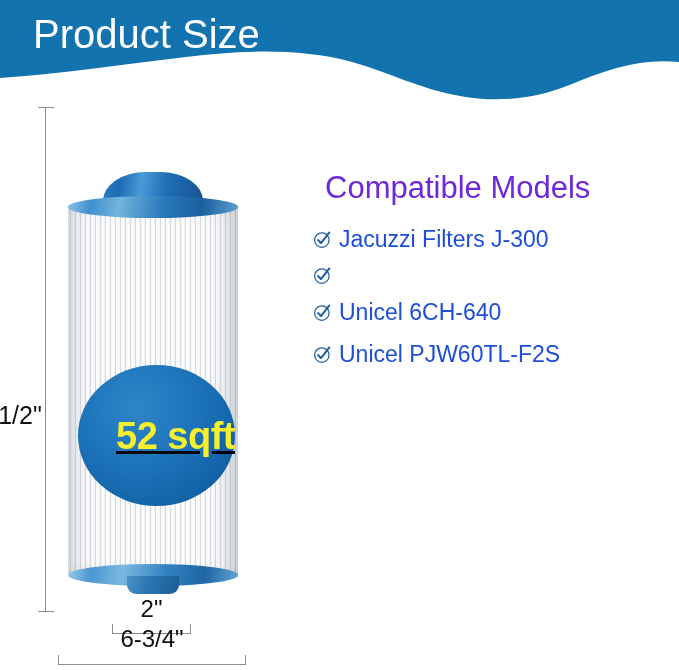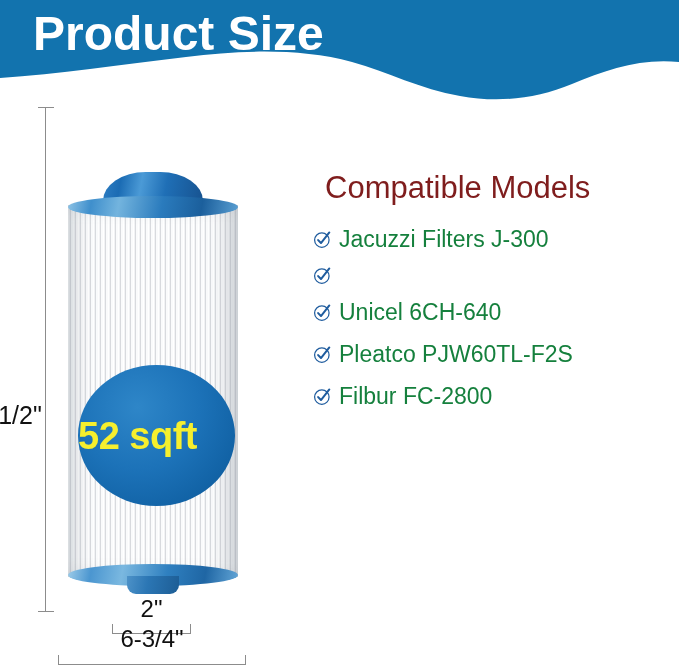--- a/index.html
+++ b/index.html
@@ -32,23 +32,23 @@
     position: absolute;
     left: 0;
     top: 0;
     display: block;
   }
   #header-title {
     position: absolute;
     left: 33px;
     top: 8px;
     margin: 0;
-    font-size: 48px;
+    font-size: 40px;
     line-height: 52px;
-    font-weight: bold;
+    font-weight: normal;
     color: #ffffff;
     letter-spacing: 0px;
     white-space: nowrap;
   }
 
   
   #product-figure {
     position: absolute;
     left: 0;
     top: 100px;
@@ -158,21 +158,22 @@
   #sqft-badge {
     position: absolute;
     left: 78px;
     top: 265px;
     width: 157px;
     height: 141px;
     border-radius: 50%;
     background: radial-gradient(ellipse at 38% 30%, #2e86c8 0%, #1c72b8 45%, #1263a6 75%, #0e5793 100%);
     display: flex;
     align-items: center;
-    justify-content: flex-start;
+    justify-content: flex-end;
+    text-decoration: underline;
   }
   #sqft-badge-label {
     font-size: 38px;
     line-height: 40px;
     font-weight: bold;
     color: #f6ef2e;
     white-space: nowrap;
     letter-spacing: -0.5px;
   }
 
@@ -234,21 +235,21 @@
     position: absolute;
     left: 313px;
     top: 170px;
     width: 360px;
   }
   #models-heading {
     margin: 0 0 18px 12px;
     font-size: 31px;
     line-height: 36px;
     font-weight: normal;
-    color: #7f1d1d;
+    color: #6d28d9;
     white-space: nowrap;
   }
   #models-list {
     list-style: none;
     margin: 0;
     padding: 0;
   }
   .model-item {
     display: flex;
     align-items: center;
@@ -258,21 +259,21 @@
   .model-check-icon {
     flex: 0 0 auto;
     width: 19px;
     height: 19px;
     margin-right: 7px;
     display: block;
   }
   .model-label {
     font-size: 23px;
     line-height: 30px;
-    color: #15803d;
+    color: #1d4ed8;
   }
 </style>
 </head>
 <body>
 
 <div id="page">
 
   <div id="header-banner">
     <svg id="header-wave-svg" width="679" height="108" viewBox="0 0 679 108">
       <path d="M0,0 L679,0 L679,62
@@ -346,27 +347,20 @@
           <path d="M5.4,10.6 L8.4,13.7 L17.2,2.6" fill="none" stroke="#1F5C9E" stroke-width="2.1" stroke-linecap="round" stroke-linejoin="round"></path>
         </svg>
         <span class="model-label">Unicel 6CH-640</span>
       </li>
 
       <li class="model-item">
         <svg class="model-check-icon" viewBox="0 0 20 20">
           <circle cx="9.3" cy="10.6" r="7.6" fill="none" stroke="#1F5C9E" stroke-width="1.3"></circle>
           <path d="M5.4,10.6 L8.4,13.7 L17.2,2.6" fill="none" stroke="#1F5C9E" stroke-width="2.1" stroke-linecap="round" stroke-linejoin="round"></path>
         </svg>
-        <span class="model-label">Pleatco PJW60TL-F2S</span>
+        <span class="model-label">Unicel PJW60TL-F2S</span>
       </li>
 
-      <li class="model-item">
-        <svg class="model-check-icon" viewBox="0 0 20 20">
-          <circle cx="9.3" cy="10.6" r="7.6" fill="none" stroke="#1F5C9E" stroke-width="1.3"></circle>
-          <path d="M5.4,10.6 L8.4,13.7 L17.2,2.6" fill="none" stroke="#1F5C9E" stroke-width="2.1" stroke-linecap="round" stroke-linejoin="round"></path>
-        </svg>
-        <span class="model-label">Filbur FC-2800</span>
-      </li>
 
     </ul>
   </div>
 
 </div>
 
 </body></html>

